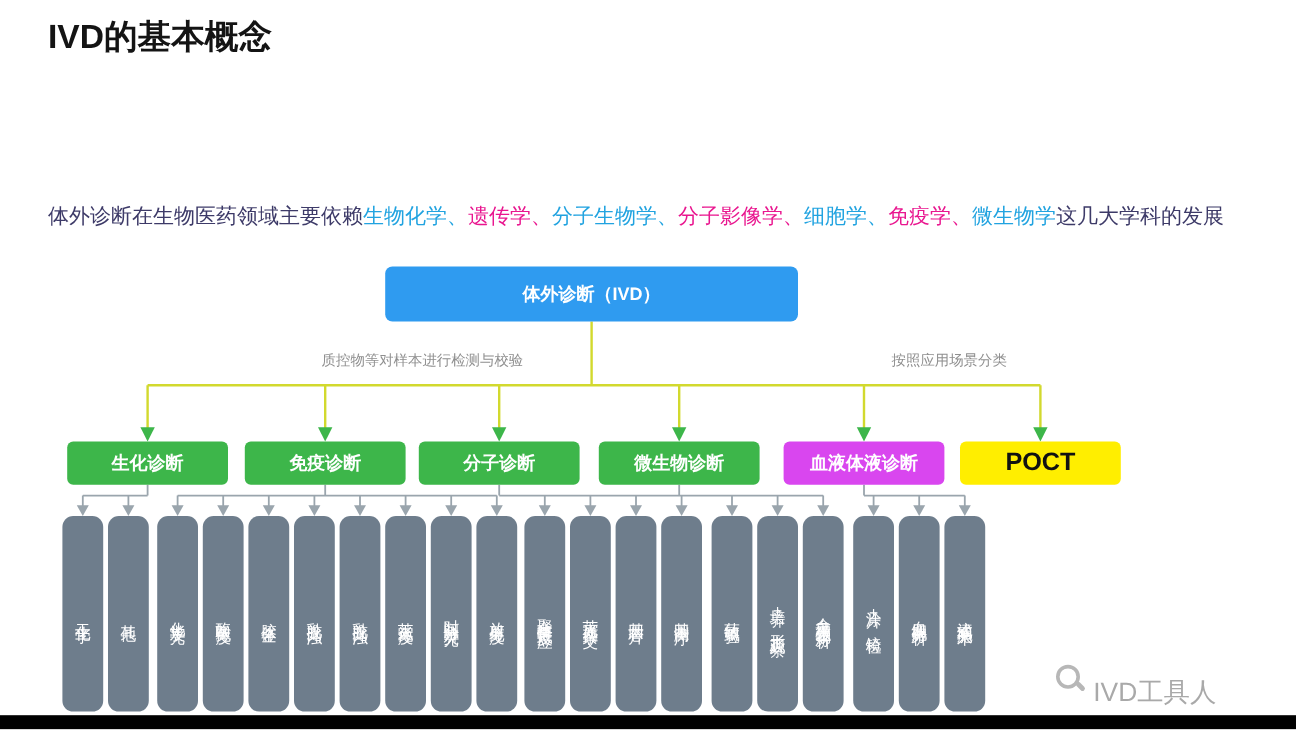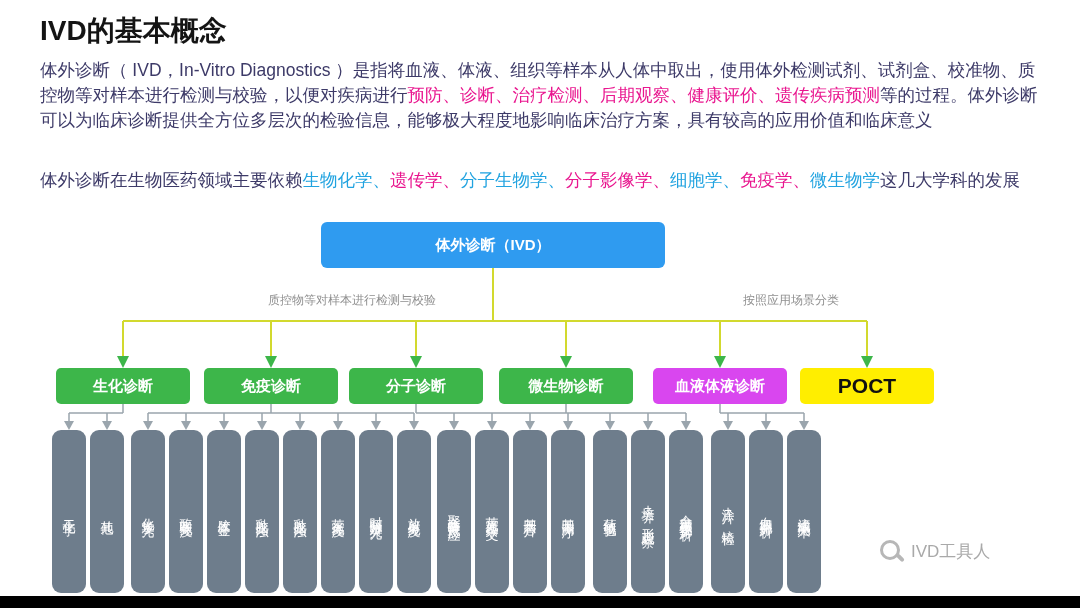--- a/index.html
+++ b/index.html
@@ -24,30 +24,29 @@
   .cat.yellow{background:#ffee00;color:#111;font-size:21px;}
   .leaf{position:absolute;top:430px;width:34px;height:163px;border-radius:9px;background:#6e7d8c;
         color:#fff;display:flex;align-items:center;justify-content:center;}
   .leaf span{writing-mode:vertical-rl;text-orientation:upright;font-size:13px;letter-spacing:2px;line-height:1;}
   .watermark{position:absolute;left:878px;top:538px;display:flex;align-items:center;gap:7px;color:#a9a9a9;}
   .wm-icon{position:relative;width:26px;height:26px;display:inline-block;}
   .wm-icon::before{content:"";position:absolute;left:2px;top:2px;width:14px;height:14px;
                    border:3px solid #b7b7b7;border-radius:50%;}
   .wm-icon::after{content:"";position:absolute;left:18px;top:18px;width:9px;height:3.5px;
                   background:#b7b7b7;transform:rotate(45deg);border-radius:2px;}
-  .wm-text{font-size:17px;}
+  .wm-text{font-size:22px;margin-top:24px;}
   .bottom-bar{position:absolute;left:0;top:596px;width:1080px;height:12px;background:#000;}
 </style>
 </head>
 <body>
 
 <div class="canvas">
   <h1 class="title">IVD的基本概念</h1>
 
-  <p class="para" id="para1"><span class="seg-body">体外诊断（ IVD，In-Vitro Diagnostics ）是指将血液、体液、组织等样本从人体中取出，使用体外检测试剂、试剂盒、校准物、质控物等对样本进行检测与校验，以便对疾病进行</span><span class="seg-pink">预防、诊断、治疗检测、后期观察、健康评价、遗传疾病预测</span><span class="seg-body">等的过程。体外诊断可以为临床诊断提供全方位多层次的检验信息，能够极大程度地影响临床治疗方案，具有较高的应用价值和临床意义</span></p>
   <p class="para" id="para2"><span class="seg-body">体外诊断在生物医药领域主要依赖</span><span class="seg-cyan">生物化学、</span><span class="seg-pink">遗传学、</span><span class="seg-cyan">分子生物学、</span><span class="seg-pink">分子影像学、</span><span class="seg-cyan">细胞学、</span><span class="seg-pink">免疫学、</span><span class="seg-cyan">微生物学</span><span class="seg-body">这几大学科的发展</span></p>
 
   <svg id="connectors" width="1080" height="608" viewBox="0 0 1080 608">
       <path d="M493 268 V321 M123 321 H867 M123 321 V357 M271 321 V357 M416 321 V357 M566 321 V357 M720 321 V357 M867 321 V357" stroke="#d2d92e" stroke-width="2" fill="none"></path>
       <polygon points="117,356 129,356 123,368" fill="#3db64a"></polygon>
       <polygon points="265,356 277,356 271,368" fill="#3db64a"></polygon>
       <polygon points="410,356 422,356 416,368" fill="#3db64a"></polygon>
       <polygon points="560,356 572,356 566,368" fill="#3db64a"></polygon>
       <polygon points="714,356 726,356 720,368" fill="#3db64a"></polygon>
       <polygon points="861,356 873,356 867,368" fill="#3db64a"></polygon>

